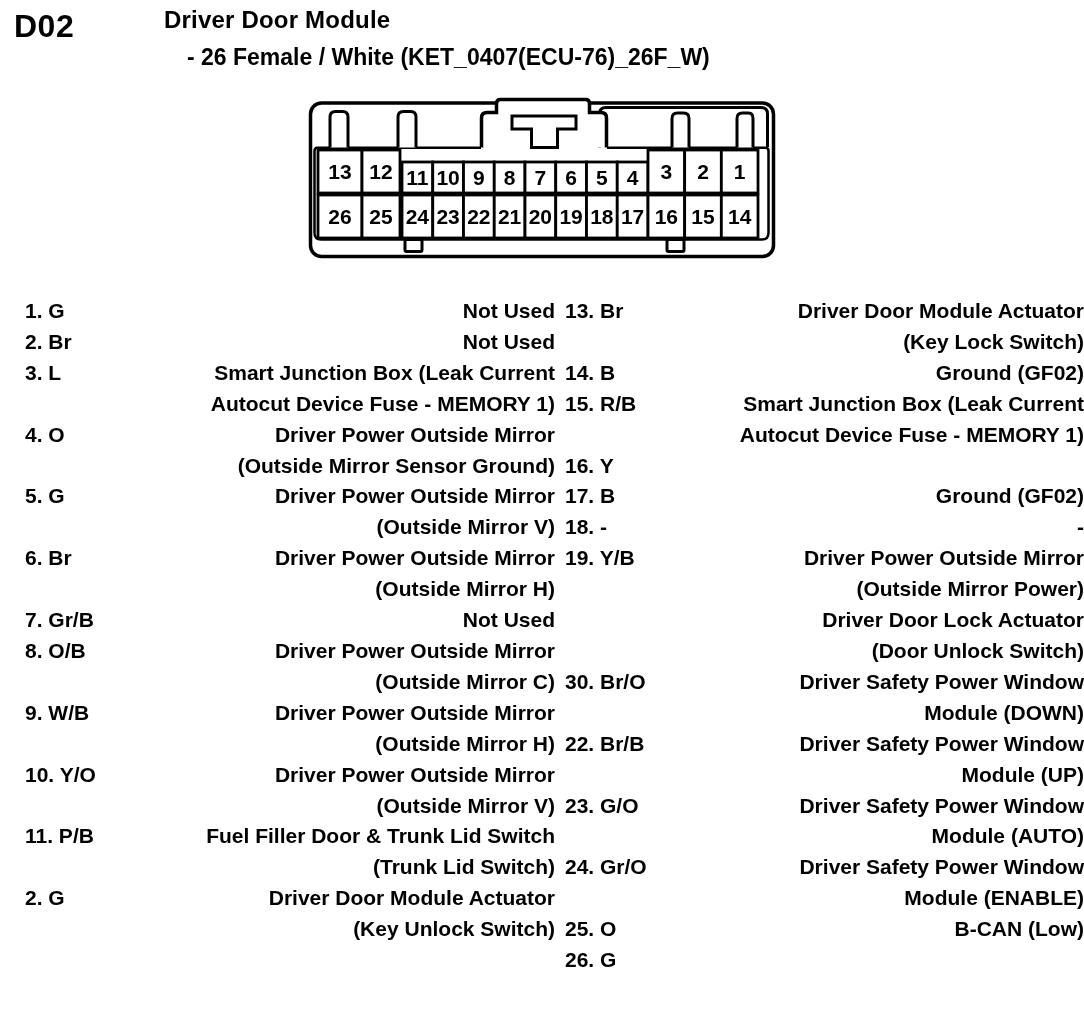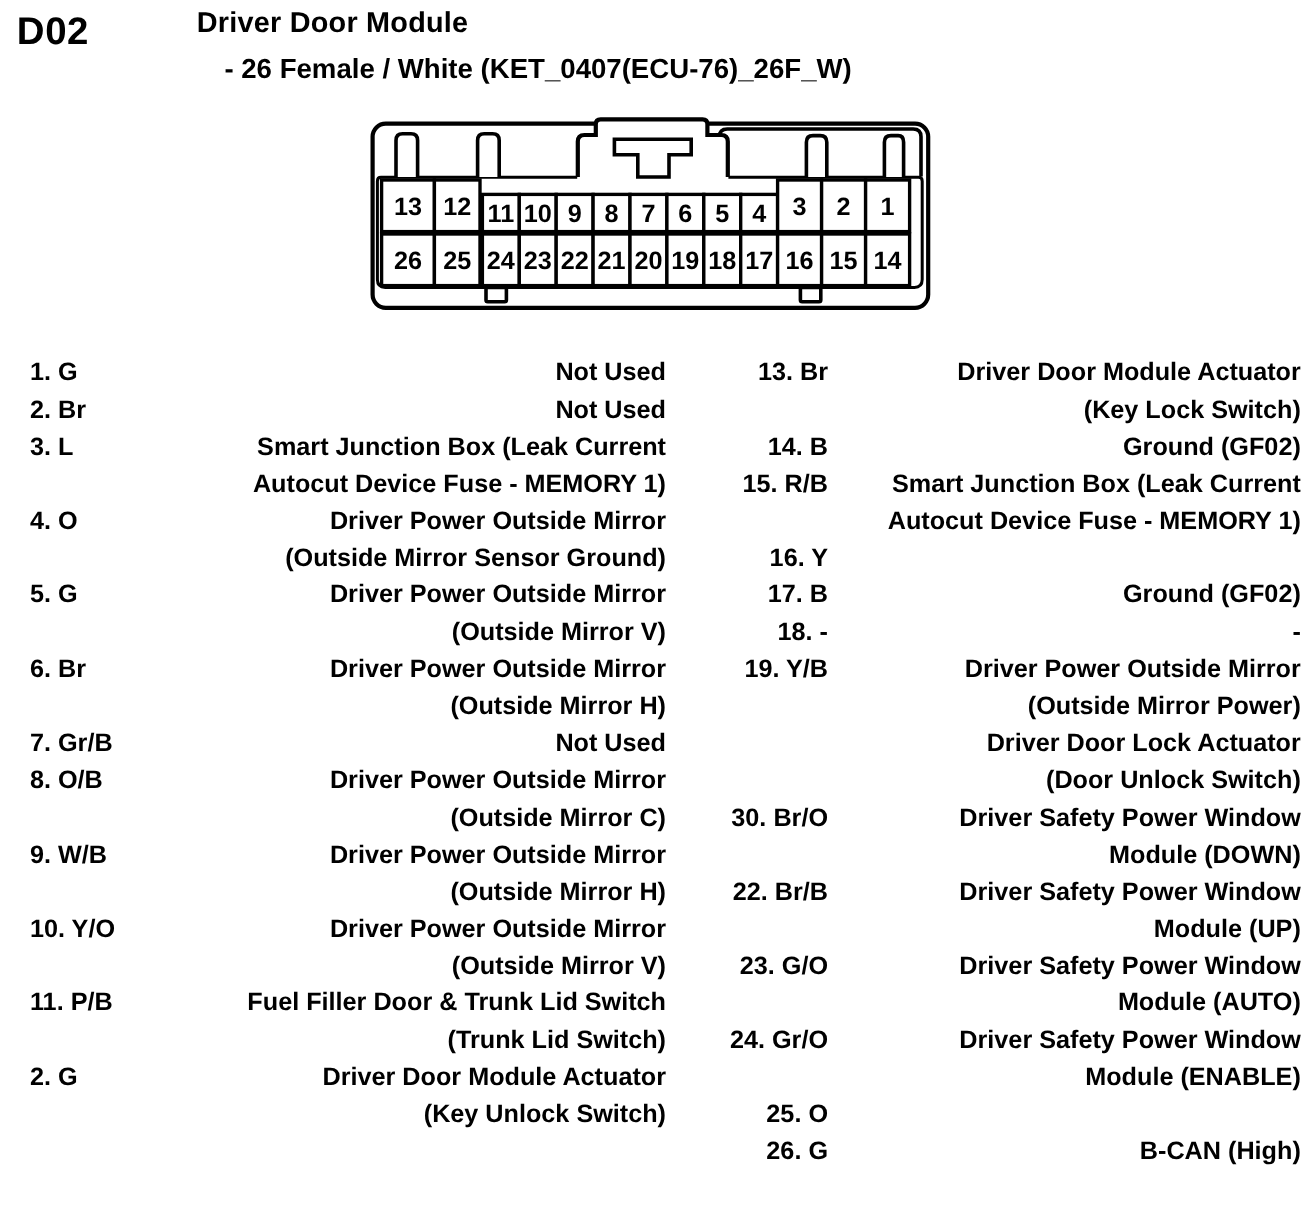--- a/index.html
+++ b/index.html
@@ -8,21 +8,21 @@
   .abs{position:absolute;}
   #code{left:14px;top:8px;font-size:32px;letter-spacing:0.5px;}
   #title{left:164px;top:6px;font-size:24px;margin:0;letter-spacing:0.2px;}
   #subtitle{left:164px;top:44px;font-size:23px;margin-left:23px;}
   #connector{left:300px;top:94px;}
   .pin-col{position:absolute;top:296px;}
   #col-left{left:25px;width:530px;}
   #col-right{left:565px;width:519px;}
   .pin-row{display:flex;font-size:21px;line-height:30.9px;}
   .pin-label{flex:0 0 114px;}
-  #col-right .pin-label{flex:0 0 125px;text-align:right;}
+  #col-right .pin-label{flex:0 0 125px;}
   .pin-desc{flex:1;text-align:right;}
 </style>
 </head>
 <body>
 
 <div class="abs" id="code">D02</div>
 <h1 class="abs" id="title">Driver Door Module</h1>
 <div class="abs" id="subtitle">- 26 Female / White (KET_0407(ECU-76)_26F_W)</div>
 
 <svg class="abs" id="connector" width="486" height="170" viewBox="300 94 486 170" xmlns="http://www.w3.org/2000/svg">
@@ -193,18 +193,18 @@
     <div class="pin-row">
       <div class="pin-label">23. G/O</div>
       <div class="pin-desc">Driver Safety Power Window<br>Module (AUTO)</div>
     </div>
     <div class="pin-row">
       <div class="pin-label">24. Gr/O</div>
       <div class="pin-desc">Driver Safety Power Window<br>Module (ENABLE)</div>
     </div>
     <div class="pin-row">
       <div class="pin-label">25. O</div>
+      <div class="pin-desc">B-CAN (Low)</div>
     </div>
     <div class="pin-row">
       <div class="pin-label">26. G</div>
-      <div class="pin-desc">B-CAN (High)</div>
     </div>
   </div>
 
 </body></html>

